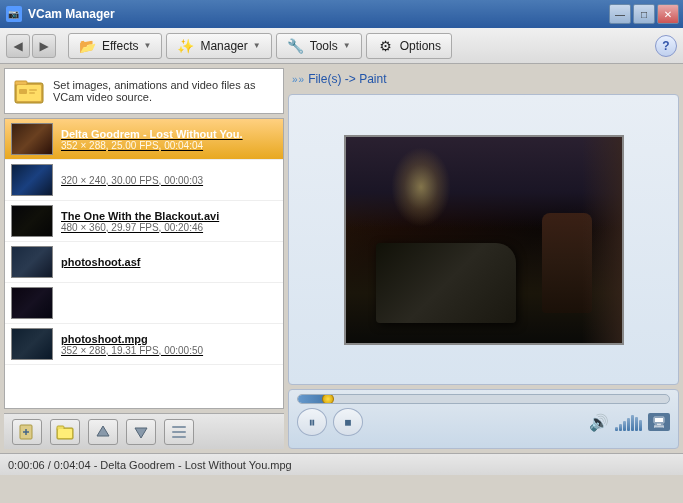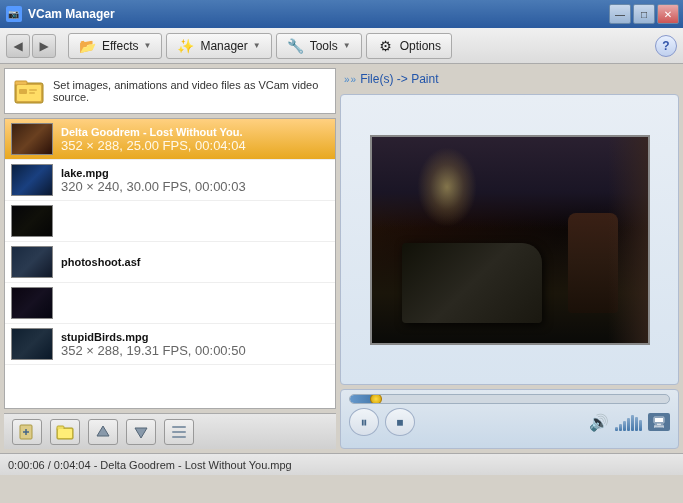--- a/index.html
+++ b/index.html
@@ -132,21 +132,21 @@
     .main-content {
       display: flex;
       height: calc(503px - 28px - 36px - 28px - 22px);
       background: #d4d0c8;
       padding: 4px;
       gap: 4px;
     }
 
     
     .left-panel {
-      width: 332px;
+      width: 280px;
       display: flex;
       flex-direction: column;
       gap: 4px;
     }
     .source-desc {
       background: white;
       border: 1px solid #aaa;
       padding: 6px 8px;
       display: flex;
       align-items: center;
@@ -182,34 +182,35 @@
       flex-shrink: 0;
       border: 1px solid #888;
       overflow: hidden;
       display: flex;
       align-items: center;
       justify-content: center;
       font-size: 18px;
     }
     .file-info {
       flex: 1;
+      text-decoration: underline;
     }
     .file-name {
       font-size: 11px;
       color: #111;
       font-weight: bold;
       white-space: nowrap;
       overflow: hidden;
       text-overflow: ellipsis;
     }
     .file-item.selected .file-name {
       color: white;
     }
     .file-meta {
-      font-size: 13px;
+      font-size: 10px;
       color: #666;
     }
     .file-item.selected .file-meta {
       color: #fff8e8;
     }
 
     
     .bottom-toolbar {
       height: 36px;
       background: linear-gradient(to bottom, #e8e8e8, #d0d0d0);
@@ -503,40 +504,43 @@
       <div class="file-item selected">
         <div class="file-thumb thumb-delta"></div>
         <div class="file-info">
           <div class="file-name">Delta Goodrem - Lost Without You.</div>
           <div class="file-meta">352 × 288, 25.00 FPS, 00:04:04</div>
         </div>
       </div>
       <div class="file-item">
         <div class="file-thumb thumb-lake"></div>
         <div class="file-info">
-          <div class="file-name">lake.mpg</div>
           <div class="file-meta">320 × 240, 30.00 FPS, 00:00:03</div>
         </div>
       </div>
       <div class="file-item">
         <div class="file-thumb thumb-blackout"></div>
+        <div class="file-info">
+          <div class="file-name">The One With the Blackout.avi</div>
+          <div class="file-meta">480 × 360, 29.97 FPS, 00:20:46</div>
+        </div>
       </div>
       <div class="file-item">
         <div class="file-thumb thumb-birds"></div>
         <div class="file-info">
           <div class="file-name">photoshoot.asf</div>
         </div>
       </div>
       <div class="file-item">
         <div class="file-thumb thumb-sun"></div>
       </div>
       <div class="file-item">
         <div class="file-thumb thumb-photo"></div>
         <div class="file-info">
-          <div class="file-name">stupidBirds.mpg</div>
+          <div class="file-name">photoshoot.mpg</div>
           <div class="file-meta">352 × 288, 19.31 FPS, 00:00:50</div>
         </div>
       </div>
     </div>
 
     <div class="bottom-toolbar">
       <div class="bottom-btn">
         <svg width="18" height="18" viewBox="0 0 18 18">
           <rect x="2" y="2" width="12" height="14" rx="1" fill="#ddcc88" stroke="#aa9944" stroke-width="1"></rect>
           <line x1="5" y1="9" x2="11" y2="9" stroke="#446688" stroke-width="1.5"></line>

